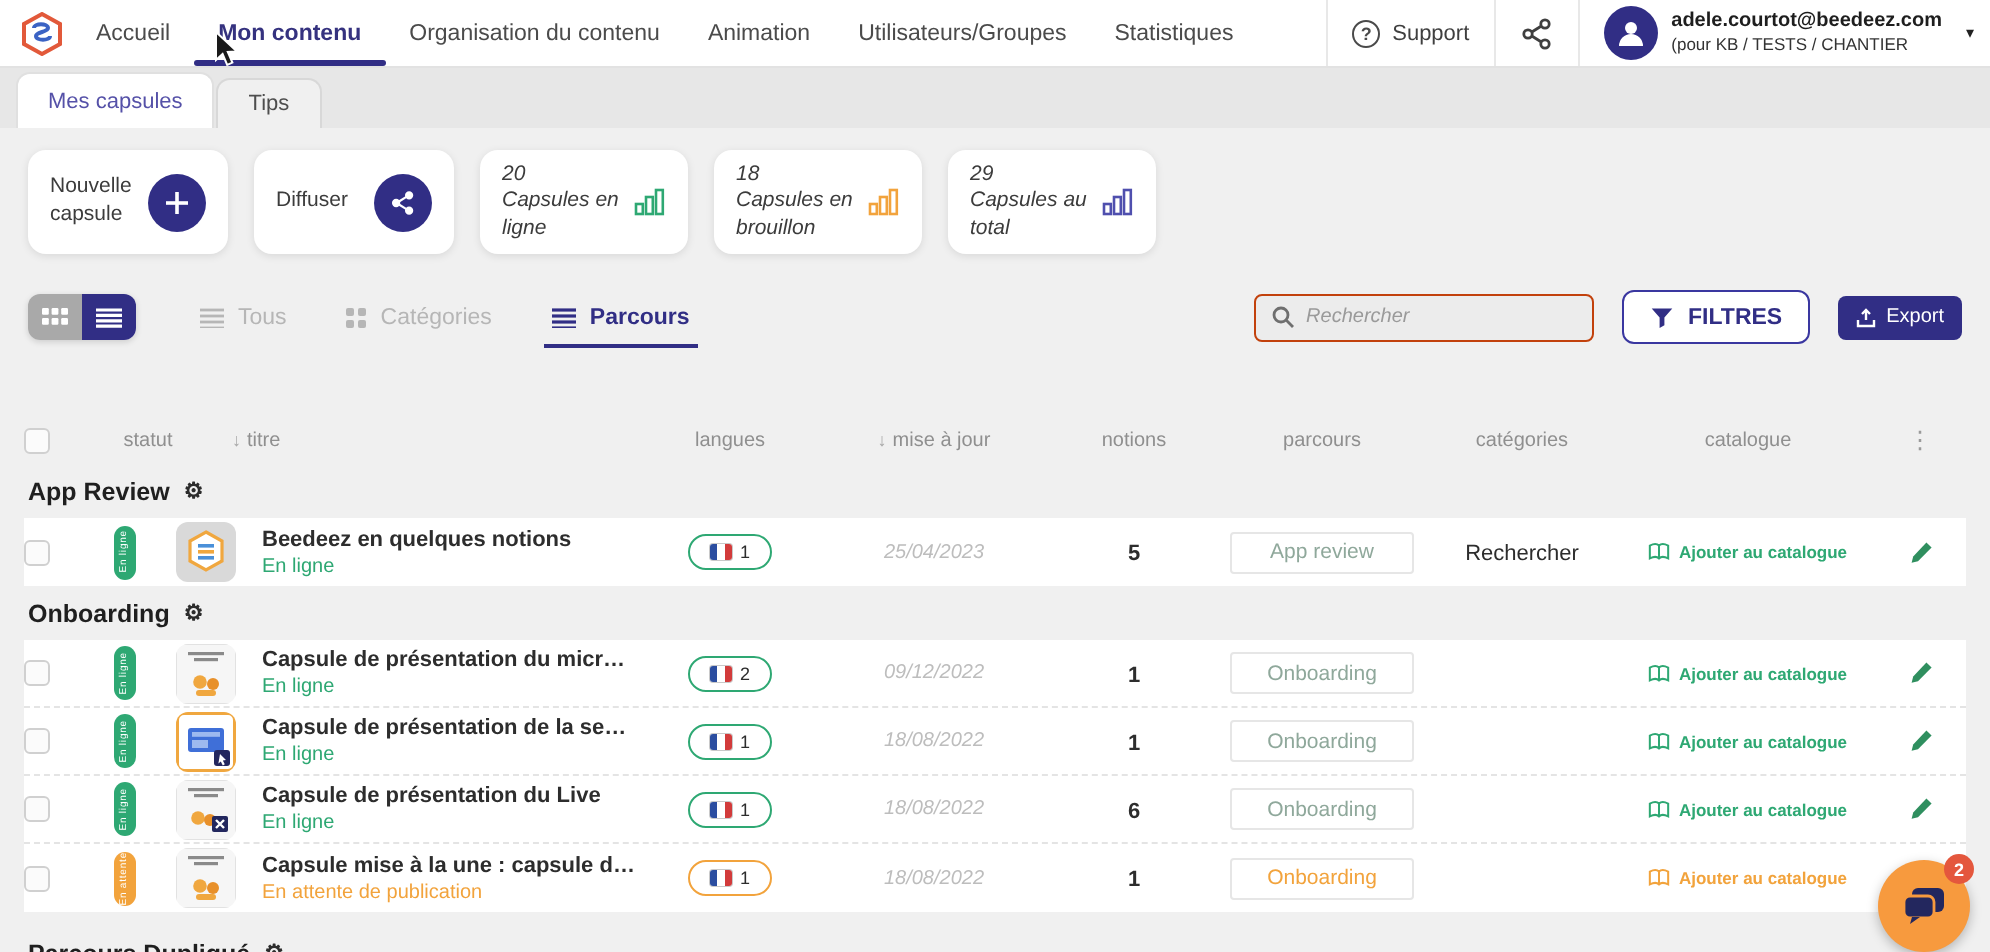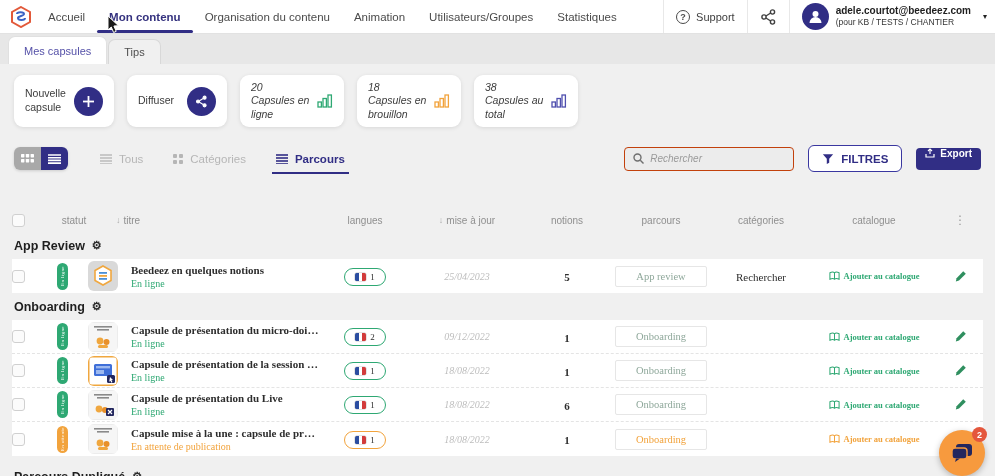--- a/index.html
+++ b/index.html
@@ -46,21 +46,21 @@
   .vt-btn.grid{background:#a9a9a9;}
   .vt-btn.list{background:var(--navy,#312e85);}
   .ftabs{display:flex;gap:30px;margin-left:32px;}
   .ftab{display:flex;align-items:center;gap:7px;font-size:11.5px;color:#b6b6b6;position:relative;white-space:nowrap;}
   .ftab.active{color:var(--navy,#312e85);font-weight:700;}
   .ftab.active::after{content:"";position:absolute;left:-4px;right:-4px;bottom:-9px;height:2px;background:var(--navy,#312e85);}
   .search{margin-left:auto;width:170px;height:24px;background:#ececec;border:1px solid #c2410c;border-radius:4px;display:flex;align-items:center;gap:6px;padding:0 8px;}
   .search input{border:none;background:transparent;outline:none;font-size:10px;font-style:italic;color:#555;width:100%;font-family:"Liberation Sans",sans-serif;}
   .search input::placeholder{color:#9a9a9a;font-style:italic;}
   .filters-btn{margin-left:14px;height:27px;border:1px solid #3a37a0;border-radius:6px;background:#fff;color:var(--navy,#312e85);font-weight:700;font-size:11.5px;display:flex;align-items:center;gap:7px;padding:0 13px;white-space:nowrap;}
-  .export-btn{margin-left:14px;height:22px;background:var(--navy,#312e85);border-radius:4px;color:#fff;font-size:10px;display:flex;gap:5px;padding:0 9px;white-space:nowrap;font-weight:bold;}
+  .export-btn{margin-left:14px;height:22px;background:var(--navy,#312e85);border-radius:4px;color:#fff;font-size:10px;display:flex;align-items:center;gap:5px;padding:0 9px;white-space:nowrap;}
   
   .table{padding:0 12px;margin-top:26px;}
   .thead,.trow{display:flex;align-items:center;}
   .thead{height:24px;font-size:10px;color:#8f8f8f;}
   .cell-check{width:30px;flex:none;display:flex;align-items:center;}
   .checkbox{width:13px;height:13px;border:1px solid #d0d0d0;border-radius:3px;background:#fbfbfb;}
   .h-statut{width:64px;flex:none;text-align:center;}
   .h-titre{flex:1;min-width:0;display:flex;align-items:center;gap:3px;padding-left:10px;}
   .c-statut{width:40px;flex:none;display:flex;justify-content:center;}
   .c-titre{flex:1;min-width:0;display:flex;align-items:center;}
@@ -68,21 +68,21 @@
   .col-maj{width:112px;flex:none;text-align:center;display:flex;align-items:center;justify-content:center;gap:3px;}
   .col-notions{width:88px;flex:none;text-align:center;}
   .col-parcours{width:100px;flex:none;display:flex;justify-content:center;}
   .col-cat{width:100px;flex:none;text-align:center;}
   .col-catalogue{width:126px;flex:none;display:flex;justify-content:center;}
   .col-actions{width:46px;flex:none;display:flex;justify-content:center;align-items:center;}
   .sort-arrow{font-size:9px;color:#aaa;}
   .dots-menu{font-size:12px;color:#9a9a9a;letter-spacing:0;}
   .group-h{display:flex;align-items:center;gap:7px;height:27px;font-size:12.5px;color:#1f1f1f;font-weight:600;padding-left:2px;}
   .gear{font-size:11px;color:#2c2c2c;}
-  .rows{background:#f9a8d4;font-family:Liberation Serif, serif;}
+  .rows{background:#f9a8d4;}
   .trow{height:34px;background:#fff;border-bottom:1px dashed #e4e4e4;}
   .trow:last-child{border-bottom:none;}
   .spill{width:11px;height:27px;border-radius:6px;background:var(--green,#2ea873);display:flex;align-items:center;justify-content:center;}
   .spill.pending{background:var(--orange,#f2a33c);}
   .spill span{writing-mode:vertical-rl;transform:rotate(180deg);font-size:5px;color:#fff;letter-spacing:.4px;white-space:nowrap;}
   .thumb{width:30px;height:30px;border-radius:6px;margin-left:6px;flex:none;overflow:hidden;}
   .tmeta{margin-left:13px;min-width:0;}
   .ttl{font-size:11px;font-weight:700;color:#2d2d2d;white-space:nowrap;overflow:hidden;text-overflow:ellipsis;}
   .state{font-size:10px;color:var(--green,#2ea873);margin-top:2px;}
   .state.pending{color:var(--orange,#f2a33c);}
@@ -211,21 +211,21 @@
     <span style="display:flex;">
       <svg width="16" height="14" viewBox="0 0 16 14" fill="none" stroke="#f2a33c" stroke-width="1.3">
           <rect x="1" y="8" width="3.4" height="5"></rect>
           <rect x="6" y="4.5" width="3.4" height="8.5"></rect>
           <rect x="11" y="1" width="3.4" height="12"></rect>
         </svg>
     </span>
   </div>
   <div class="card stat">
     <div class="stat-text">
-      <div>38</div>
+      <div>29</div>
       <div>Capsules au total</div>
     </div>
     <span style="display:flex;">
       <svg width="16" height="14" viewBox="0 0 16 14" fill="none" stroke="#4f4fae" stroke-width="1.3">
           <rect x="1" y="8" width="3.4" height="5"></rect>
           <rect x="6" y="4.5" width="3.4" height="8.5"></rect>
           <rect x="11" y="1" width="3.4" height="12"></rect>
         </svg>
     </span>
   </div>

